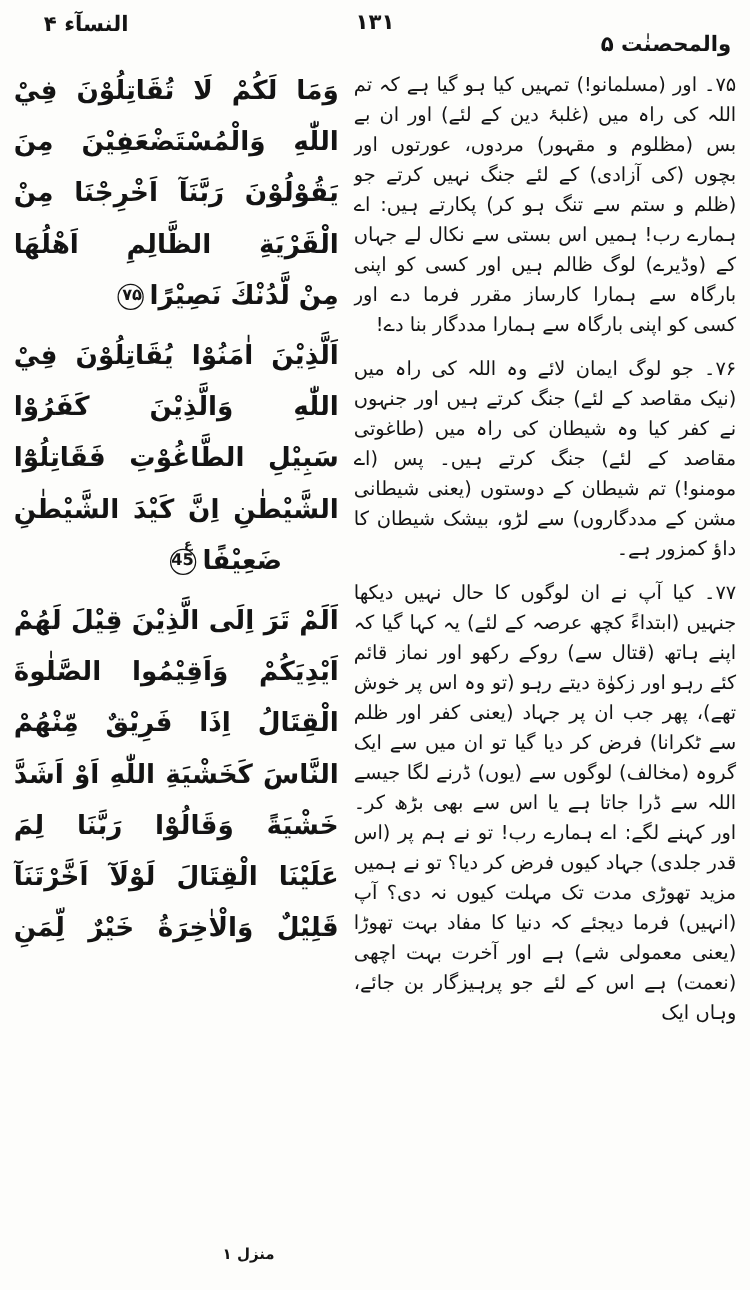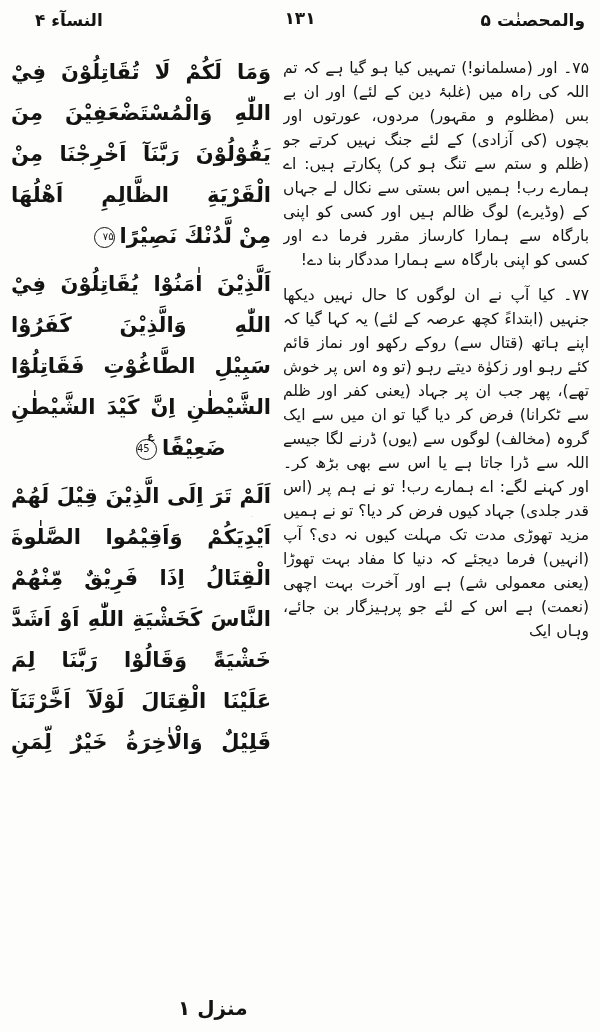--- a/index.html
+++ b/index.html
@@ -17,21 +17,21 @@
     overflow: hidden;
   }
   
   .pageheader {
     position: relative;
     height: 38px;
     font-size: 17px;
     font-weight: bold;
     direction: rtl;
   }
-  .hdr-right { position: absolute; right: 4px; top: 2px; }
+  .hdr-right { position: absolute; right: 4px; top: 18px; }
   .hdr-center { position: absolute; left: 50%; top: 0; transform: translateX(-50%); }
   .hdr-left { position: absolute; left: 24px; top: 2px; }
 
   
   .columns {
     display: flex;
     flex-direction: row-reverse; 
     gap: 12px;
     height: 940px;
     overflow: hidden;
@@ -55,22 +55,22 @@
     text-align-last: justify;
     overflow: hidden;
   }
   .qline.end-right { text-align-last: right; }
   .qline.end-left  { text-align-last: left; padding-left: 120px; }
   .ayah-marker {
     display: inline-block;
     width: 21px; height: 21px;
     border: 1.7px solid #141414;
     border-radius: 50%;
-    font-size: 10px;
-    font-weight: normal;
+    font-size: 13px;
+    font-weight: bold;
     line-height: 18px;
     text-align: left;
     vertical-align: middle;
     margin: 0 5px;
   }
   .marker-wrap { position: relative; display: inline-block; }
   .ruku {
     position: absolute;
     top: -13px;
     right: 8px;
@@ -89,21 +89,21 @@
     font-size: 15.5px;
     line-height: 24px;
     text-align: justify;
     margin-bottom: 11px;
   }
   
   .manzil {
     position: absolute;
     left: 178px;
     top: 996px;
-    font-size: 20px;
+    font-size: 12px;
     font-weight: bold;
   }
 </style>
 </head>
 <body>
 
 <div class="page">
 
   <div class="pageheader">
     <span class="hdr-right">والمحصنٰت ۵</span>
@@ -142,20 +142,21 @@
         <div class="qline"><span>النَّاسَ كَخَشْيَةِ اللّٰهِ اَوْ اَشَدَّ</span></div>
         <div class="qline"><span>خَشْيَةً وَقَالُوْا رَبَّنَا لِمَ كَتَبْتَ</span></div>
         <div class="qline"><span>عَلَيْنَا الْقِتَالَ لَوْلَآ اَخَّرْتَنَآ اِلٰٓى</span></div>
         <div class="qline"><span>قَلِيْلٌ وَالْاٰخِرَةُ خَيْرٌ لِّمَنِ اتَّقٰى</span></div>
       </div>
 
     </div>
 
     <div class="trans-col">
       <p class="tpara">۷۵۔ اور (مسلمانو!) تمہیں کیا ہو گیا ہے کہ تم اللہ کی راہ میں (غلبۂ دین کے لئے) اور ان بے بس (مظلوم و مقہور) مردوں، عورتوں اور بچوں (کی آزادی) کے لئے جنگ نہیں کرتے جو (ظلم و ستم سے تنگ ہو کر) پکارتے ہیں: اے ہمارے رب! ہمیں اس بستی سے نکال لے جہاں کے (وڈیرے) لوگ ظالم ہیں اور کسی کو اپنی بارگاہ سے ہمارا کارساز مقرر فرما دے اور کسی کو اپنی بارگاہ سے ہمارا مددگار بنا دے!</p>
+      <p class="tpara">۷۶۔ جو لوگ ایمان لائے وہ اللہ کی راہ میں (نیک مقاصد کے لئے) جنگ کرتے ہیں اور جنہوں نے کفر کیا وہ شیطان کی راہ میں (طاغوتی مقاصد کے لئے) جنگ کرتے ہیں۔ پس (اے مومنو!) تم شیطان کے دوستوں (یعنی شیطانی مشن کے مددگاروں) سے لڑو، بیشک شیطان کا داؤ کمزور ہے۔</p>
       <p class="tpara">۷۷۔ کیا آپ نے ان لوگوں کا حال نہیں دیکھا جنہیں (ابتداءً کچھ عرصہ کے لئے) یہ کہا گیا کہ اپنے ہاتھ (قتال سے) روکے رکھو اور نماز قائم کئے رہو اور زکوٰة دیتے رہو (تو وہ اس پر خوش تھے)، پھر جب ان پر جہاد (یعنی کفر اور ظلم سے ٹکرانا) فرض کر دیا گیا تو ان میں سے ایک گروہ (مخالف) لوگوں سے (یوں) ڈرنے لگا جیسے اللہ سے ڈرا جاتا ہے یا اس سے بھی بڑھ کر۔ اور کہنے لگے: اے ہمارے رب! تو نے ہم پر (اس قدر جلدی) جہاد کیوں فرض کر دیا؟ تو نے ہمیں مزید تھوڑی مدت تک مہلت کیوں نہ دی؟ آپ (انہیں) فرما دیجئے کہ دنیا کا مفاد بہت تھوڑا (یعنی معمولی شے) ہے اور آخرت بہت اچھی (نعمت) ہے اس کے لئے جو پرہیزگار بن جائے، وہاں ایک</p>
     </div>
 
   </div>
 
   <div class="manzil">منزل ۱</div>
 
 </div>
 
 </body></html>

